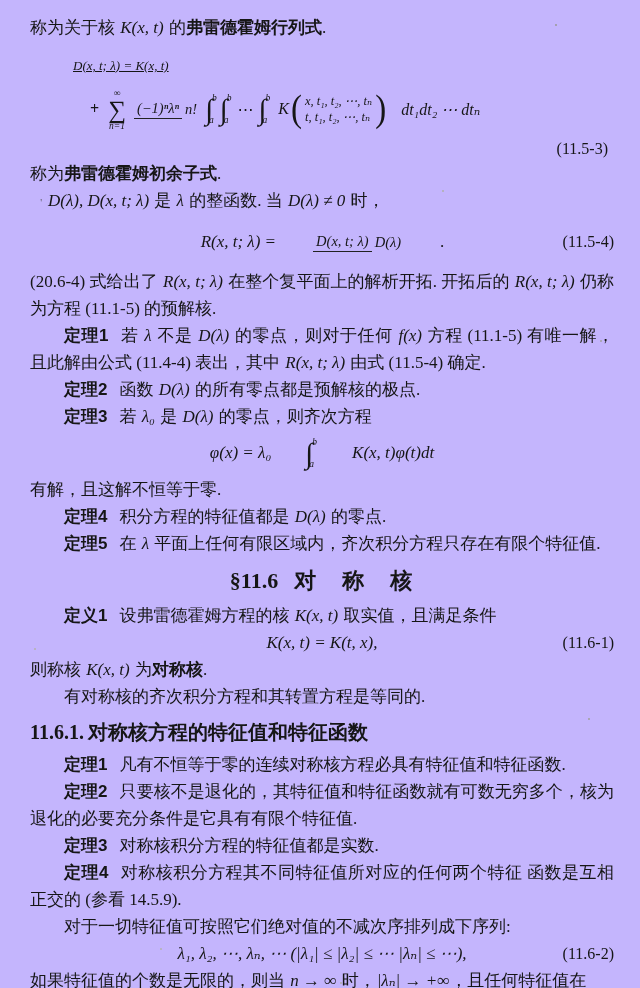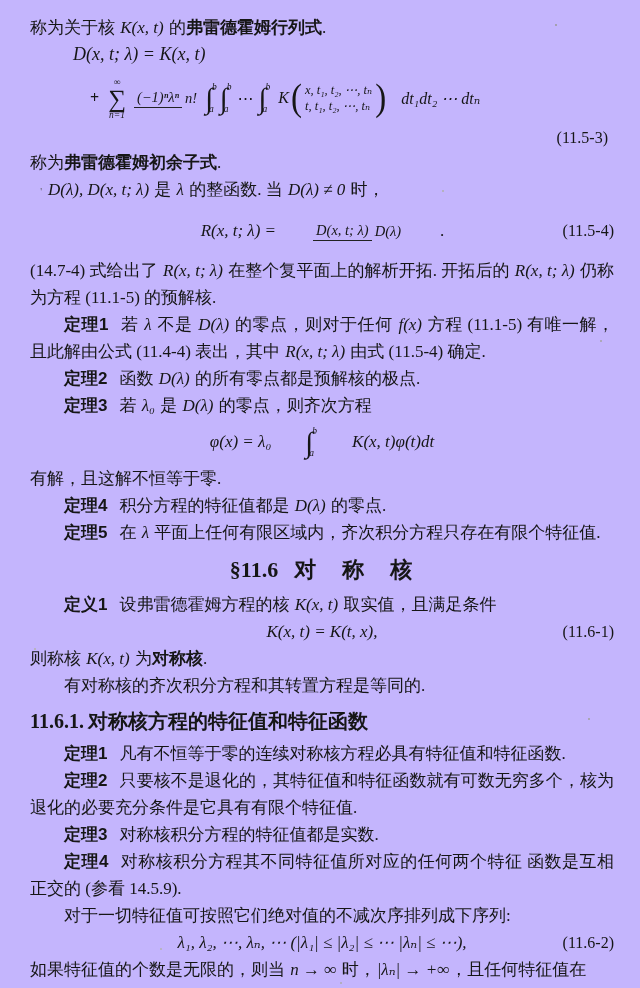--- a/index.html
+++ b/index.html
@@ -17,21 +17,21 @@
   .hei{font-style:normal;font-weight:700;font-family:"Liberation Sans","DejaVu Sans",sans-serif;}
   .thm-label{margin-right:12px;}
   .stray{font-size:10px;color:#555;margin-right:5px;font-style:normal;}
 
   
   .eq-block{position:relative;}
   .eq-num-abs{position:absolute;right:0;top:50%;transform:translateY(-50%);font-size:16px;}
   .eq-row{position:relative;display:flex;align-items:center;justify-content:center;font-size:17px;gap:32px;}
 
   
-  .eq153-line1{margin:0 0 0 42px;font-size:18px;line-height:27px;}
+  .eq153-line1{margin:11px 0 0 42px;font-size:13px;line-height:27px;text-decoration:underline;}
   .eq153-line2{margin:4px 0 2px 60px;display:flex;align-items:center;font-size:16px;height:52px;}
   .plus{margin-right:5px;font-style:normal;font-weight:700;}
   .bigop{display:inline-flex;flex-direction:column;align-items:center;margin:0 4px;}
   .bigop .lim{font-size:9.5px;line-height:10px;font-style:italic;}
   .bigop .op{font-size:25px;line-height:23px;font-style:normal;}
   .frac{display:inline-flex;flex-direction:row;align-items:center;vertical-align:middle;margin:0 4px;}
   .frac .fnum{font-size:14.5px;line-height:18px;border-bottom:1.4px solid #222;padding:0 3px 1px;}
   .frac .fden{font-size:14.5px;line-height:17px;padding:0 3px;}
   .int-wrap{display:inline-flex;align-items:center;margin:0 1px;}
   .int-glyph{font-size:29px;line-height:30px;font-style:normal;}
@@ -127,21 +127,21 @@
   <div class="eq-row eq154">
     <span class="math">R(x, t; λ) =</span>
     <span class="frac">
         <span class="fnum math">D(x, t; λ)</span>
         <span class="fden math">D(λ)</span>
       </span>
     <span>.</span>
     <span class="eq-num-abs">(11.5-4)</span>
   </div>
 
-  <p class="para"><span>(14.7-4) 式给出了 </span><span class="math">R(x, t; λ)</span><span> 在整个复平面上的解析开拓. 开拓后的 </span><span class="math">R(x, t; λ)</span><span> 仍称为方程 (11.1-5) 的预解核.</span></p>
+  <p class="para"><span>(20.6-4) 式给出了 </span><span class="math">R(x, t; λ)</span><span> 在整个复平面上的解析开拓. 开拓后的 </span><span class="math">R(x, t; λ)</span><span> 仍称为方程 (11.1-5) 的预解核.</span></p>
 
   <p class="para indent2"><span class="hei thm-label">定理1</span><span>若 </span><span class="math">λ</span><span> 不是 </span><span class="math">D(λ)</span><span> 的零点，则对于任何 </span><span class="math">f(x)</span><span> 方程 (11.1-5) 有唯一解，且此解由公式 (11.4-4) 表出，其中 </span><span class="math">R(x, t; λ)</span><span> 由式 (11.5-4) 确定.</span></p>
 
   <p class="para indent2"><span class="hei thm-label">定理2</span><span>函数 </span><span class="math">D(λ)</span><span> 的所有零点都是预解核的极点.</span></p>
 
   <p class="para indent2"><span class="hei thm-label">定理3</span><span>若 </span><span class="math">λ₀</span><span> 是 </span><span class="math">D(λ)</span><span> 的零点，则齐次方程</span></p>
 
   <div class="eq-row eqphi">
     <span class="math">φ(x) = λ₀</span>
     <span class="int-wrap">

